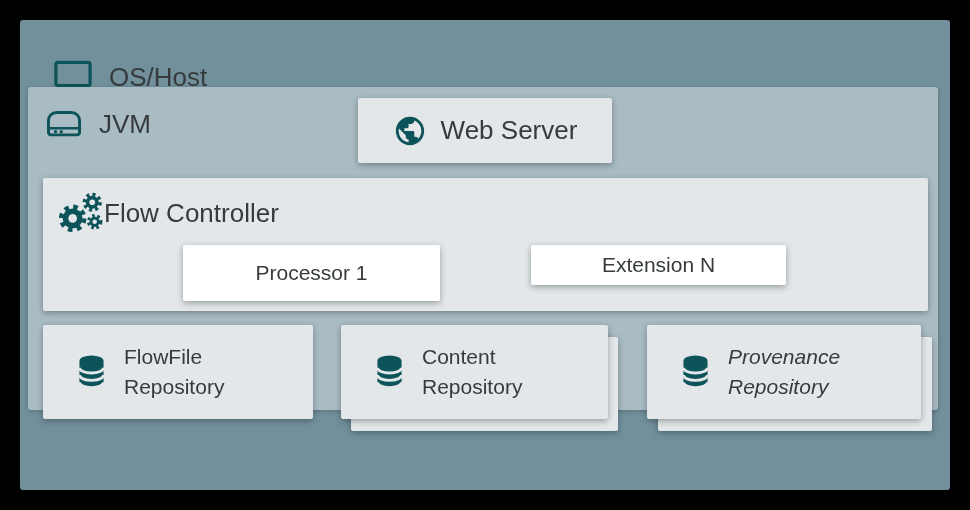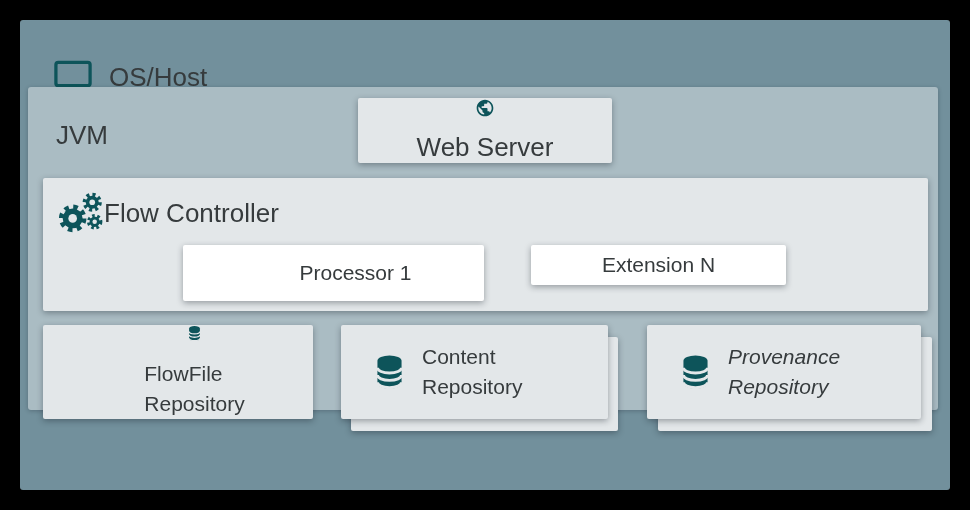--- a/index.html
+++ b/index.html
@@ -17,36 +17,36 @@
   .jvm{
     left:28px; top:87px; width:910px; height:323px;
     background:#AABCC3; border-radius:3px;
     box-shadow:0 1px 4px rgba(20,30,40,.28);
   }
   .panel{
     background:#E3E7E9; border-radius:2px;
     box-shadow:0 2px 6px rgba(20,30,40,.38);
   }
   .webserver{ left:358px; top:98px; width:254px; height:65px;
-    display:flex; align-items:center; justify-content:center; gap:14px;flex-direction:column;}
+    display:flex; align-items:center; justify-content:center; gap:14px;}
   .flowctrl{ left:43px; top:178px; width:885px; height:133px; }
   .fc-label{ position:absolute; left:14px; top:14px; display:flex; align-items:center; gap:0;}
   .whitebox{
     background:#FFFFFF; border-radius:2px;
     box-shadow:0 2px 6px rgba(20,30,40,.38);
     display:flex; align-items:center; justify-content:center;
   }
-  .proc{ left:183px; top:245px; width:257px; height:56px;padding-left:44px;}
+  .proc{ left:183px; top:245px; width:257px; height:56px;}
   .ext{ left:531px; top:245px; width:255px; height:40px;}
   .repo{
     height:94px; top:325px;
     display:flex; align-items:center; gap:17px; padding-left:33px; box-sizing:border-box;
   }
   .repo-behind{ height:94px; top:337px; }
-  .repo-ff{ left:43px; width:270px;flex-direction:column; }
+  .repo-ff{ left:43px; width:270px; }
   .repo-ct{ left:341px; width:267px; }
   .repo-ct-b{ left:351px; width:267px; }
   .repo-pv{ left:647px; width:274px;font-style:italic; }
   .repo-pv-b{ left:658px; width:274px; }
   
   .lbl{ color:#363B3D; font-size:26px; }
   .section-label{ display:flex; align-items:center; gap:16px; }
   .oshost-label{ left:33px; top:36px; height:42px;}
   .jvm-label{ left:45px; top:104px; height:40px;}
   .boxtext{ color:#363B3D; font-size:21px; }
@@ -65,21 +65,21 @@
         <rect x="3.2" y="4" width="37.6" height="25.5" rx="2.6" fill="none" stroke="#0D545A" stroke-width="3.6"></rect>
         <path d="M18.2 29.5 h7.6 l2.1 6 h-11.8 z" fill="#0D545A"></path>
         <rect x="12.5" y="35" width="19" height="3.4" rx="1.7" fill="#0D545A"></rect>
       </svg>
       <span class="lbl">OS/Host</span>
     </div>
 
   </div>
 
   <div class="abs jvm">
-    <div class="abs section-label jvm-label" style="left:28px; top:17px;flex-direction:column;">
+    <div class="abs section-label jvm-label" style="left:17px; top:17px;">
       <svg class="ico" width="38" height="33" viewBox="0 0 44 36">
         <path d="M13.5 4 h17 a9.5 9.5 0 0 1 9.5 9.5 V27 a3 3 0 0 1-3 3 H7 a3 3 0 0 1-3-3 V13.5 A9.5 9.5 0 0 1 13.5 4 z" fill="none" stroke="#0D545A" stroke-width="3.4"></path>
         <path d="M4.5 22.3 h35" stroke="#0D545A" stroke-width="3"></path>
         <circle cx="12.2" cy="26.3" r="1.9" fill="#0D545A"></circle>
         <circle cx="18.8" cy="26.3" r="1.9" fill="#0D545A"></circle>
       </svg>
       <span class="lbl">JVM</span>
     </div>
   </div>
 

